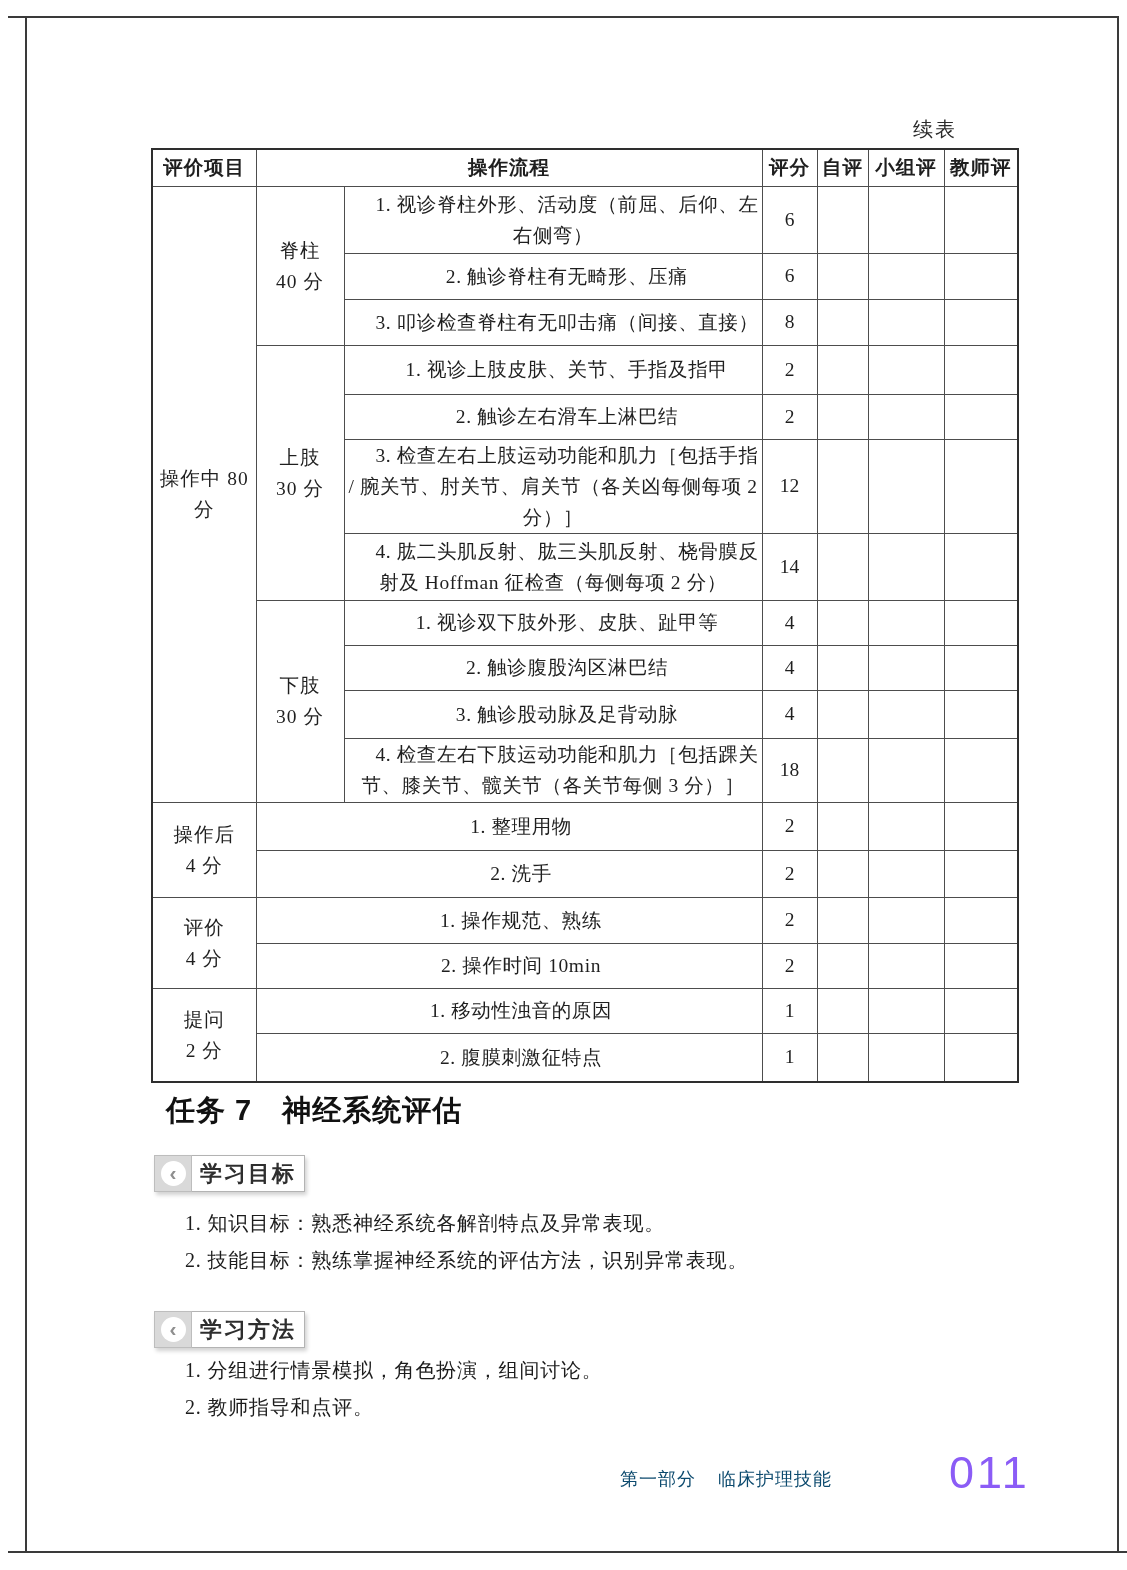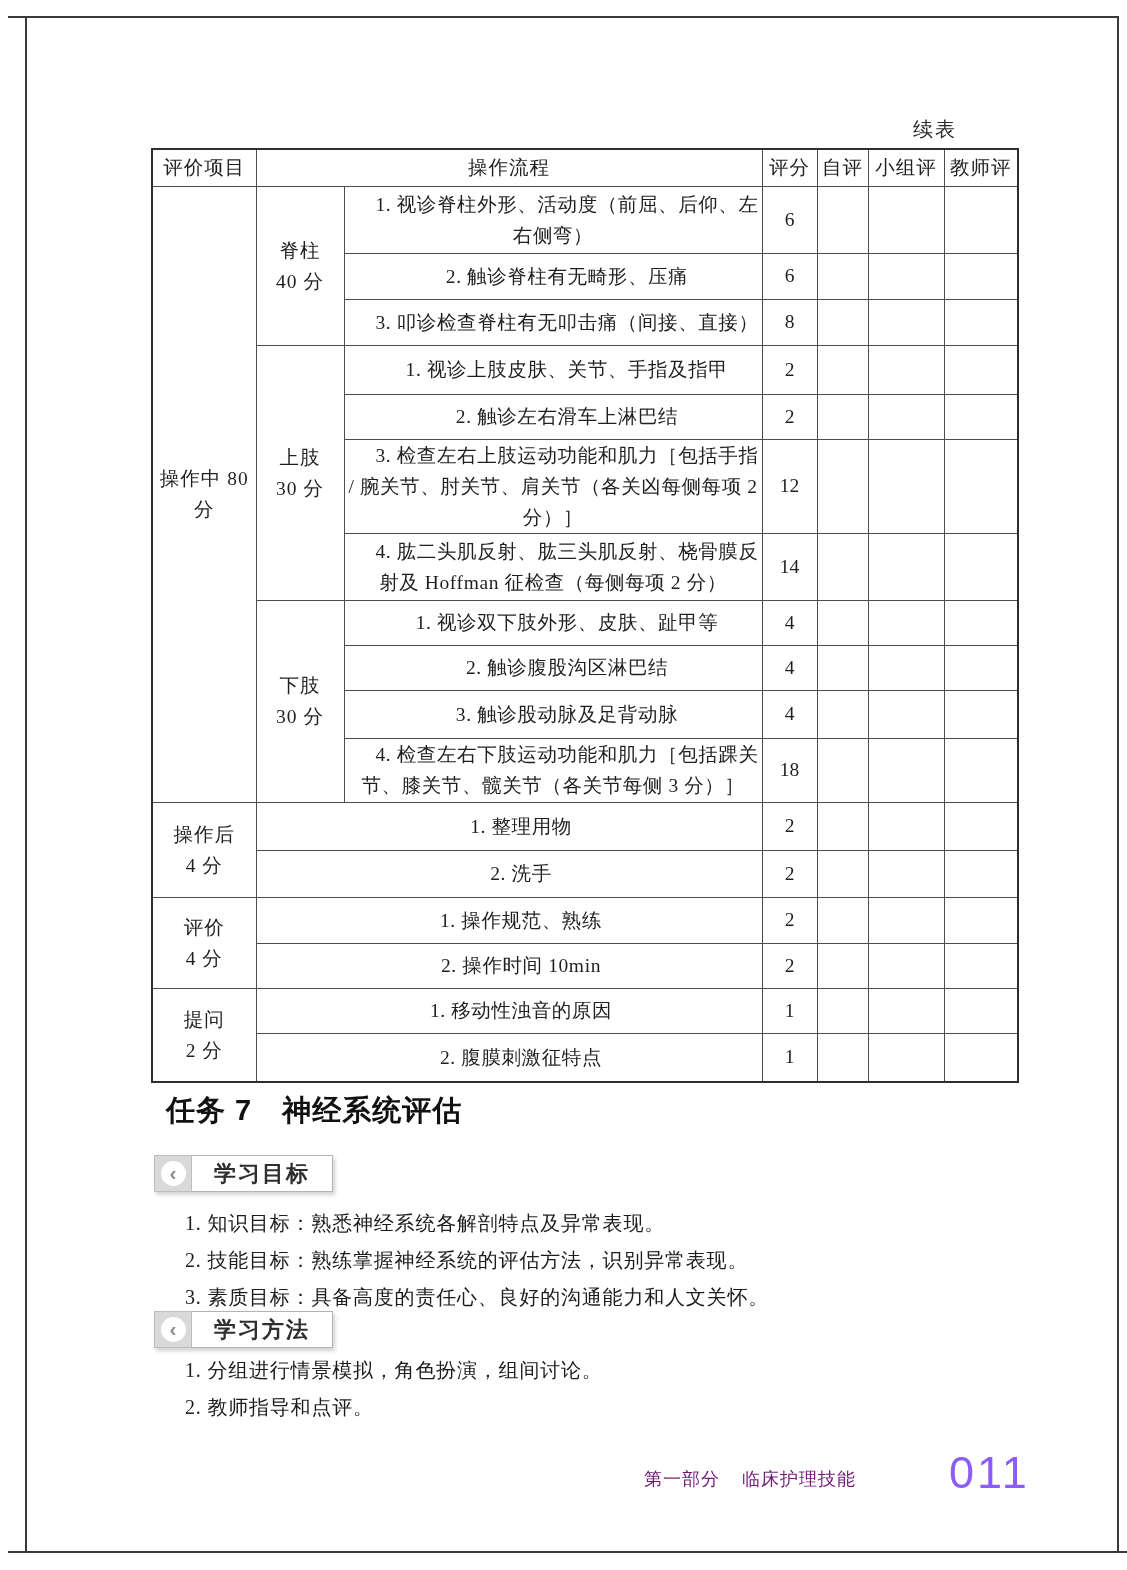--- a/index.html
+++ b/index.html
@@ -32,21 +32,21 @@
     border:2px solid #2e2e2e;
     font-size:19.5px;
   }
   table.rubric td, table.rubric th{
     border:1px solid #4d4d4d;
     padding:0;
     vertical-align:middle;
     overflow:hidden;
   }
   table.rubric th{
-    font-weight:normal;
+    font-weight:bold;
     text-align:center;
     letter-spacing:1px;
   }
   td.proc{
     text-align:center;
     padding:3px 8px 3px 6px;
     text-indent:28px;
     line-height:31px;
     letter-spacing:0.6px;
   }
@@ -77,39 +77,39 @@
   .badge-chevron .circle{
     width:25px;height:25px;border-radius:50%;background:#fff;
     display:flex;align-items:center;justify-content:center;
     font-family:"Liberation Sans",sans-serif;
     color:#8f8f8f;font-size:21px;font-weight:bold;line-height:1;
     padding-bottom:2px;box-sizing:border-box;
   }
   .badge-label{
     border:1px solid #b3b3b3;border-left:none;
     display:flex;align-items:center;
-    padding:0 22px;
+    padding:0 8px;
     font-family:"Liberation Sans","DejaVu Sans",sans-serif;
     font-weight:bold;font-size:22px;color:#2e2e2e;
     letter-spacing:2px;background:#fff;
   }
   .items{position:absolute;left:177px;}
   .items-objectives{top:1205px;}
   .items-methods{top:1352px;}
   .items .item{
     height:37px;line-height:37px;
     font-size:20px;letter-spacing:0.8px;color:#1c1c1c;
     white-space:nowrap;
   }
 
   
   .footer-text{
-    position:absolute;left:636px;top:1467px;
+    position:absolute;left:612px;top:1467px;
     font-family:"Liberation Sans","DejaVu Sans",sans-serif;
-    font-size:18px;color:#701a75;letter-spacing:1px;
+    font-size:18px;color:#0c4a6e;letter-spacing:1px;
   }
   .footer-text .sep{display:inline-block;width:22px;}
   .page-number{
     position:absolute;left:941px;top:1447px;
     font-family:"Liberation Sans","DejaVu Sans",sans-serif;
     font-weight:300;font-size:45px;color:#8b5cf6;
     letter-spacing:3px;
   }
 </style>
 </head>
@@ -303,21 +303,20 @@
 
   <div class="badge badge-objectives">
     <div class="badge-chevron">
       <span class="circle">‹</span>
     </div>
     <div class="badge-label">学习目标</div>
   </div>
   <div class="items items-objectives">
     <div class="item">1. 知识目标：熟悉神经系统各解剖特点及异常表现。</div>
     <div class="item">2. 技能目标：熟练掌握神经系统的评估方法，识别异常表现。</div>
-    <div class="item">3. 素质目标：具备高度的责任心、良好的沟通能力和人文关怀。</div>
   </div>
 
   <div class="badge badge-methods">
     <div class="badge-chevron">
       <span class="circle">‹</span>
     </div>
     <div class="badge-label">学习方法</div>
   </div>
   <div class="items items-methods">
     <div class="item">1. 分组进行情景模拟，角色扮演，组间讨论。</div>

